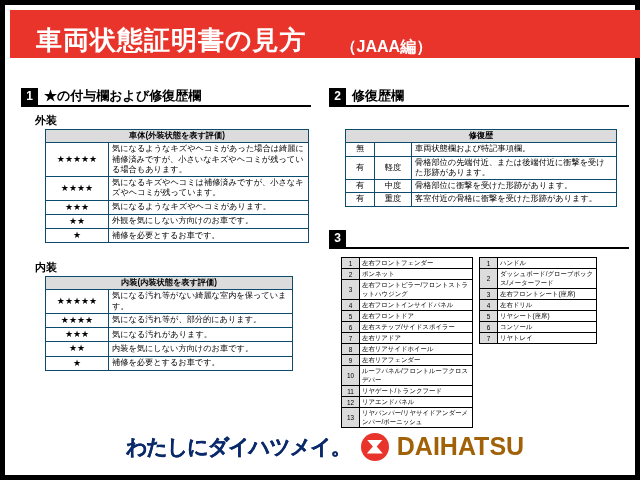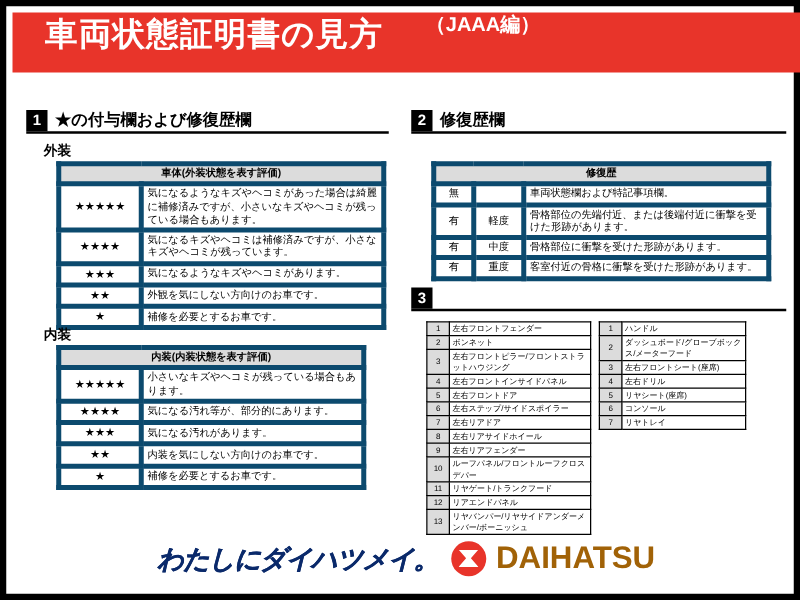--- a/index.html
+++ b/index.html
@@ -14,21 +14,21 @@
     position:relative;
     width:640px;height:480px;
     box-sizing:border-box;
     border:5px solid #000;
     background:#fff;
   }
   
   .header{
     position:absolute;left:5px;top:5px;width:630px;height:48px;
     background:#e8342a;
-    display:flex;align-items:flex-start;
+    display:flex;align-items:flex-end;
   }
   .header-title{
     color:#fff;font-weight:bold;font-size:26px;
     letter-spacing:1px;margin-left:26px;
     white-space:nowrap;
   }
   .header-sub{
     color:#fff;font-weight:bold;font-size:16px;
     margin-left:34px;white-space:nowrap;
   }
@@ -54,21 +54,21 @@
     position:absolute;font-size:11px;font-weight:bold;
   }
   
   table.t{
     position:absolute;
     border-collapse:collapse;
     font-size:8.2px;
     line-height:1.25;
   }
   table.t td,table.t th{
-    border:4px solid #0c4a6e;
+    border:1px solid #0c4a6e;
     padding:1px 3px;
     vertical-align:middle;
   }
   .hdr{background:#dcdcdc;font-weight:bold;text-align:center;font-size:8.2px;}
   .stars{text-align:center;font-size:9px;letter-spacing:0px;white-space:nowrap;}
   .c{text-align:center;}
   
   table.idx{
     position:absolute;border-collapse:collapse;font-size:6.4px;
   }
@@ -76,21 +76,21 @@
     border:1px solid #000;padding:0.5px 2px;vertical-align:middle;
   }
   table.idx td.n{width:13px;text-align:center;background:#dcdcdc;}
   
   .footer{
     position:absolute;left:0;bottom:14px;width:640px;
     display:flex;align-items:center;justify-content:center;
   }
   .slogan{
     font-size:21px;font-weight:bold;color:#0b2a6b;
-    font-style:italic;letter-spacing:-1px;
+    letter-spacing:-1px;
     -webkit-text-stroke:0.3px #0b2a6b;
   }
   .logo-mark{
     width:28px;height:28px;background:#e8342a;border-radius:50%;
     margin:0 8px 0 10px;position:relative;
   }
   .logo-mark::before{
     content:"";position:absolute;left:6px;top:7px;
     width:16px;height:14px;background:#fff;
     clip-path:polygon(0 0,100% 0,62% 50%,100% 100%,0 100%,38% 50%);
@@ -156,21 +156,21 @@
 
   <div class="grp-label" style="left:30px;top:255px;">内装</div>
 
   <table class="t" style="left:40px;top:271px;width:248px;">
     <tbody>
         <tr>
       <td class="hdr" colspan="2">内装(内装状態を表す評価)</td>
     </tr>
     <tr>
       <td class="stars" style="width:56px;">★★★★★</td>
-      <td>小さいなキズやヘコミが残っている場合もあります。</td>
+      <td>気になる汚れ等がない綺麗な室内を保っています。</td>
     </tr>
     <tr>
       <td class="stars">★★★★</td>
       <td>気になる汚れ等が、部分的にあります。</td>
     </tr>
     <tr>
       <td class="stars">★★★</td>
       <td>気になる汚れがあります。</td>
     </tr>
     <tr>

